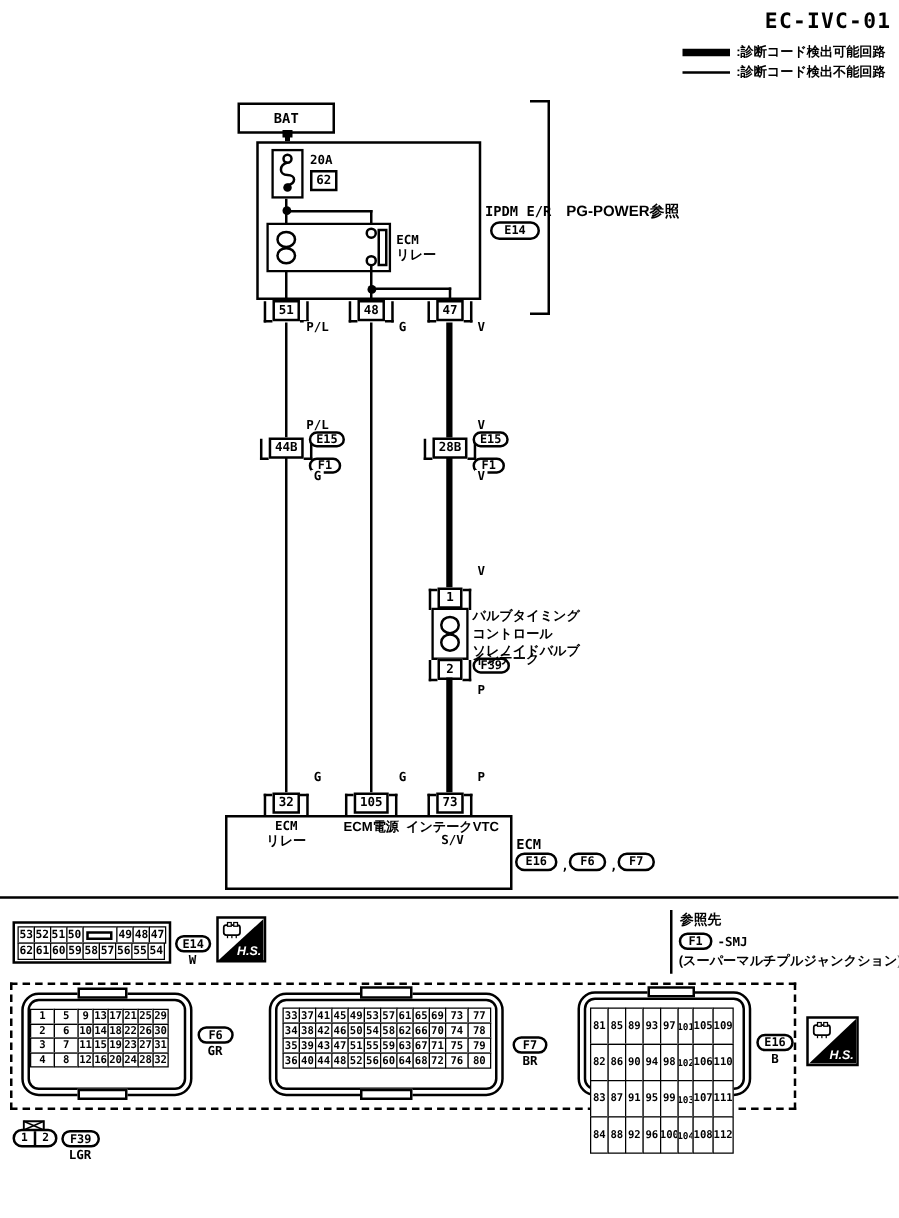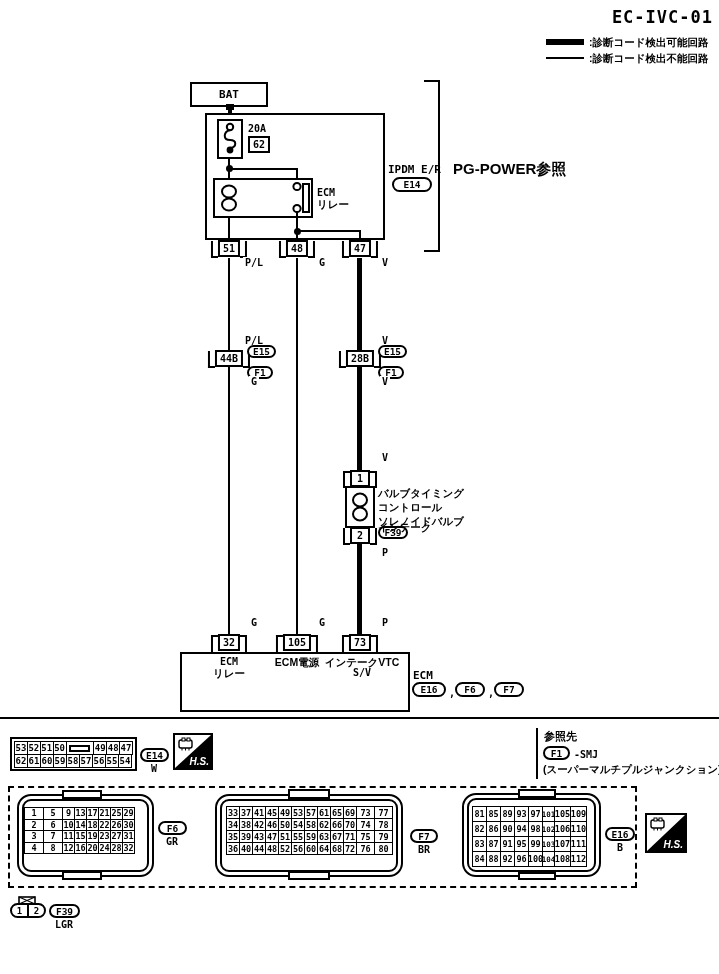--- a/index.html
+++ b/index.html
@@ -41,21 +41,21 @@
            display:flex;align-items:center;justify-content:center;
            font:700 8.5px "DejaVu Sans Mono",monospace;overflow:hidden;}
   .pg-cell + .pg-cell{margin-left:-1px;}
   #e14-grid .pg-cell{width:14px;height:14px;font-size:9px;}
   #e14-grid .pg-cell.blankcell{width:29px;}
   .blankbox{width:21px;height:7px;border:2px solid #000;box-sizing:border-box;background:#fff;}
   #f6-grid .pg-cell{width:13px;height:12.5px;}
   #f6-grid .pg-cell:nth-child(-n+2){width:20px;}
   #f7-grid .pg-cell{width:14px;height:13px;}
   #f7-grid .pg-cell:nth-child(n+11){width:19px;}
-  #e16-grid .pg-cell{width:15px;height:16px;}
+  #e16-grid .pg-cell{width:15px;height:30px;}
   #e16-grid .pg-cell:nth-child(6){width:13px;font-size:7.5px;}
   #e16-grid .pg-cell:nth-child(n+7){width:17px;}
   .shell{border:2px solid #000;border-radius:14px;box-sizing:border-box;background:#fff;}
   .shell-in{position:absolute;left:3px;top:3px;right:3px;bottom:3px;
             border:2px solid #000;border-radius:9px;}
   .tab{position:absolute;border:2px solid #000;background:#fff;box-sizing:border-box;}
   .legend-sw{background:#000;}
 </style>
 </head>
 <body>
@@ -106,21 +106,21 @@
   <div class="abs dot" style="left:294px;top:228px;"></div>
   <div class="abs wire" style="left:296px;top:230px;width:65px;height:2px;"></div>
   <div class="abs wire" style="left:359px;top:230px;width:2px;height:10px;"></div>
 
   <div class="abs clabel" style="left:388px;top:164px;font-size:11px;">IPDM E/R</div>
   <div class="abs oval" style="left:392px;top:177px;width:40px;height:15px;">E14</div>
 
   <div class="abs" style="left:424px;top:80px;width:16px;height:2px;background:#000;"></div>
   <div class="abs" style="left:438px;top:80px;width:2px;height:172px;background:#000;"></div>
   <div class="abs" style="left:424px;top:250px;width:16px;height:2px;background:#000;"></div>
-  <div class="abs jlabel" style="left:453px;top:163px;font-size:15px;">PG-POWER参照</div>
+  <div class="abs jlabel" style="left:453px;top:163px;font-size:12px;">PG-POWER参照</div>
 
   <div class="abs pin down" style="left:229px;top:240px;">
       <span class="num">51</span>
     </div>
   <div class="abs pin down" style="left:297px;top:240px;">
       <span class="num">48</span>
     </div>
   <div class="abs pin down" style="left:360px;top:240px;">
       <span class="num">47</span>
     </div>

